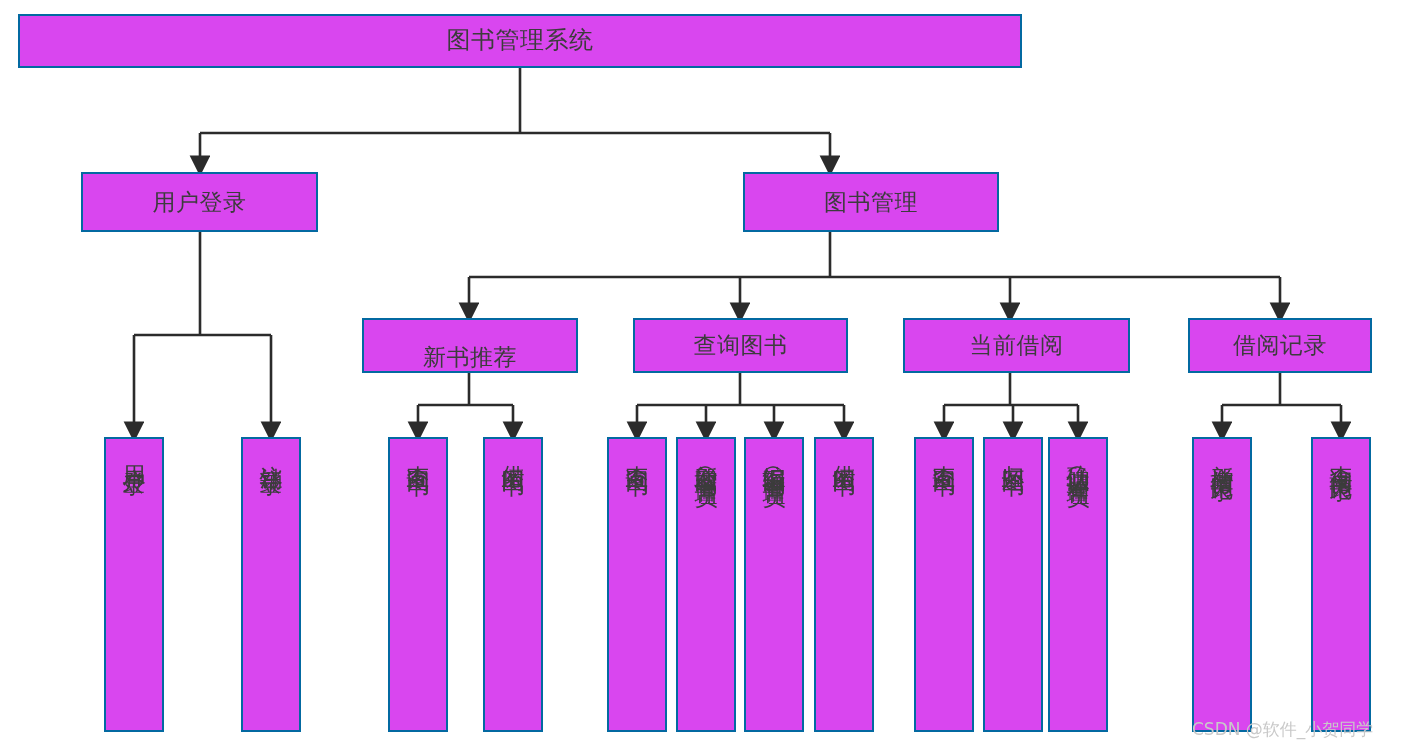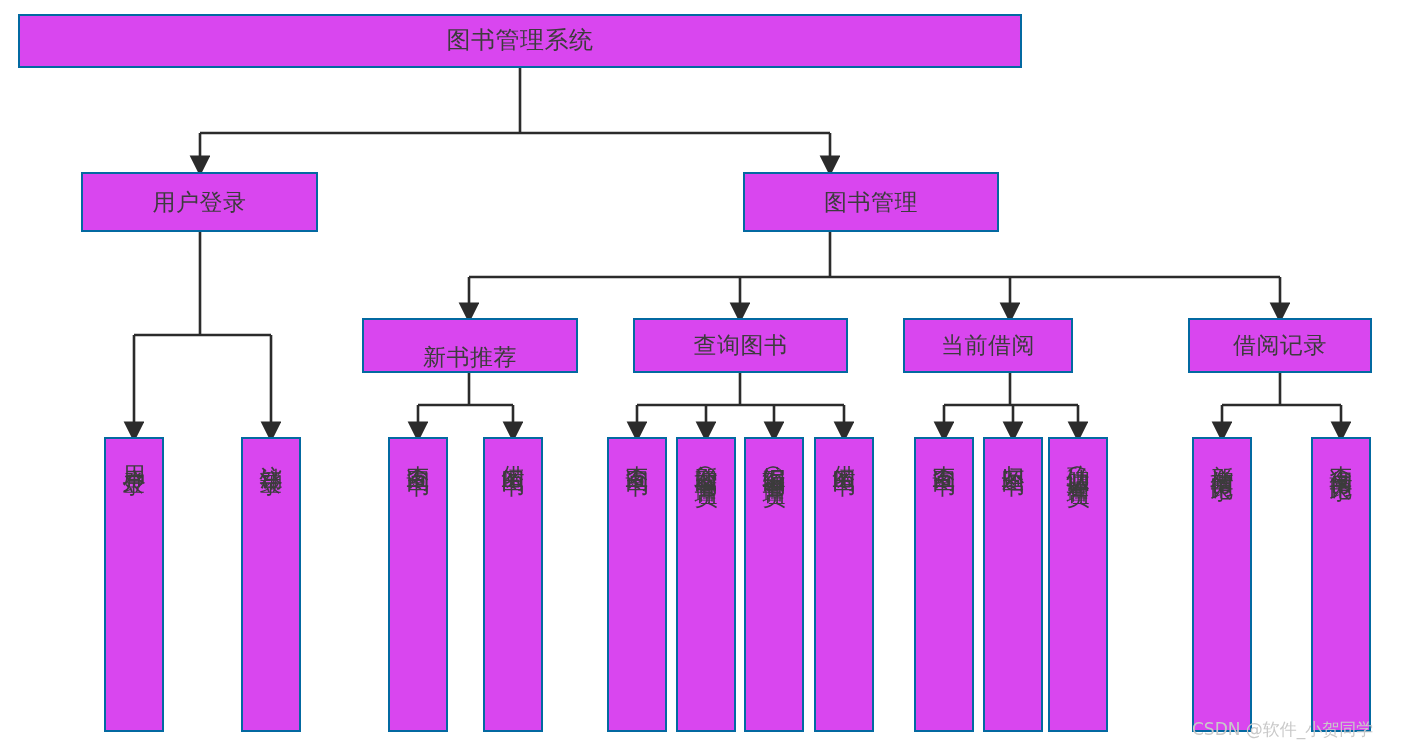--- a/index.html
+++ b/index.html
@@ -141,21 +141,21 @@
   </div>
 
   <div class="node horiz" style="left:362px; top:318px; width:216px; height:55px;align-items:flex-end;">
     <span class="label">新书推荐</span>
   </div>
 
   <div class="node horiz" style="left:633px; top:318px; width:215px; height:55px;">
     <span class="label">查询图书</span>
   </div>
 
-  <div class="node horiz" style="left:903px; top:318px; width:170px; height:55px;">
+  <div class="node horiz" style="left:903px; top:318px; width:227px; height:55px;">
     <span class="label">当前借阅</span>
   </div>
 
   <div class="node horiz" style="left:1188px; top:318px; width:184px; height:55px;">
     <span class="label">借阅记录</span>
   </div>
 
   <div class="node vert" style="left:104px; top:437px; width:60px; height:295px;">
     <span class="label">用户登录</span>
   </div>

